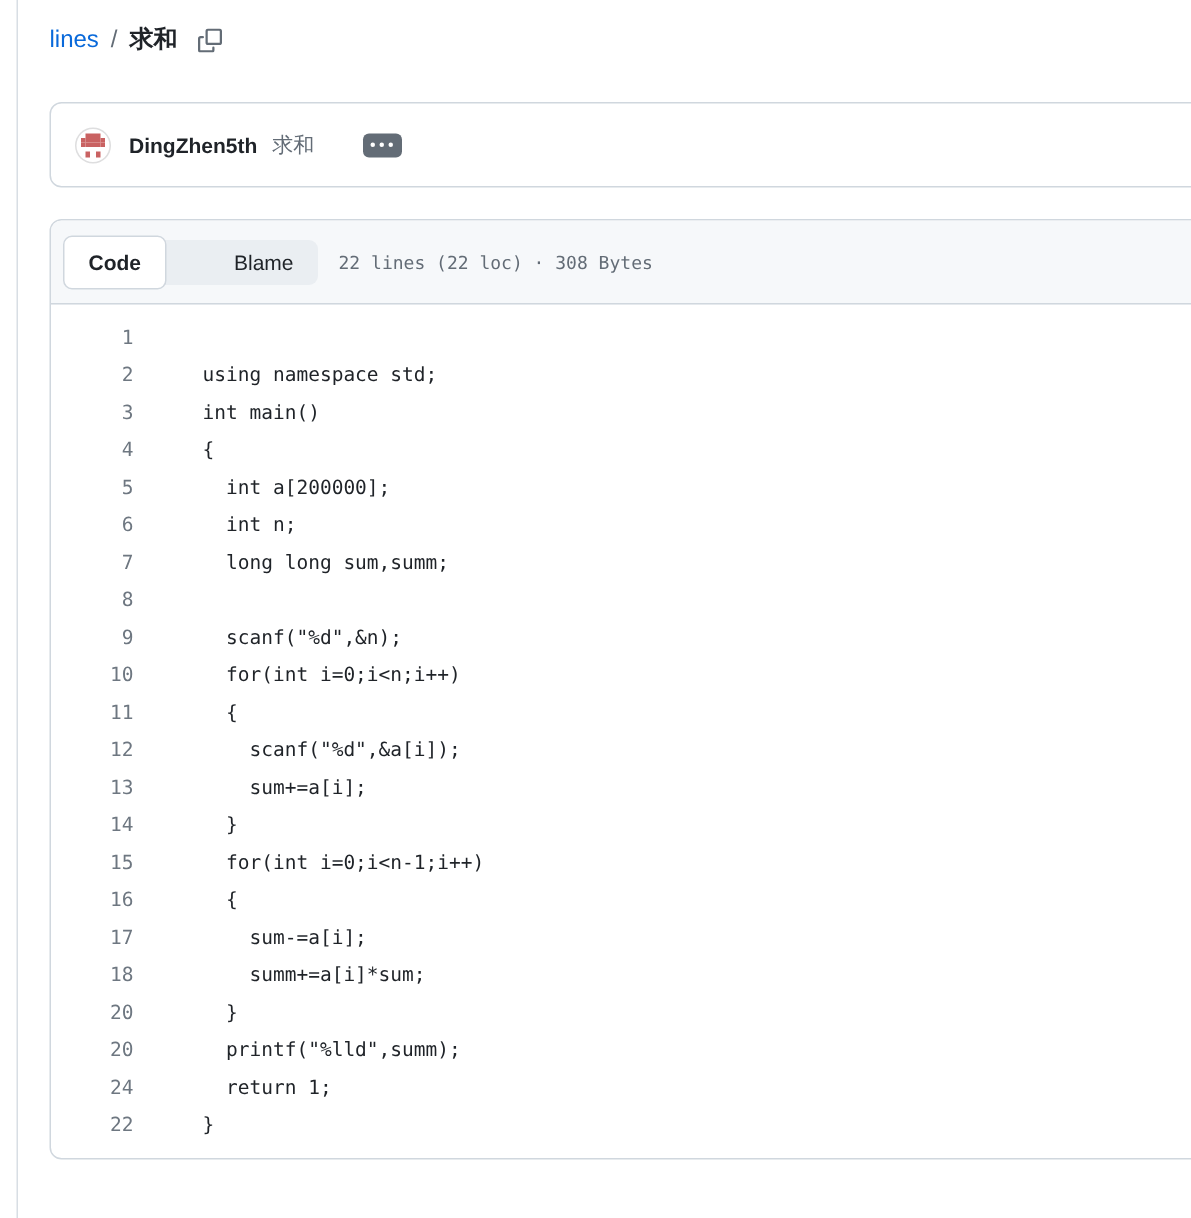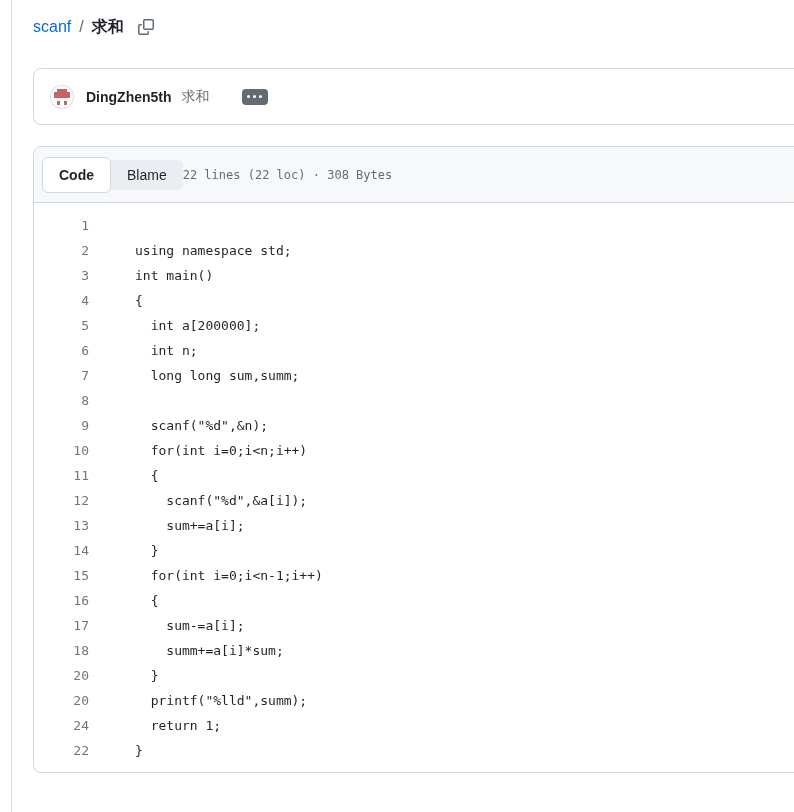--- a/index.html
+++ b/index.html
@@ -51,45 +51,45 @@
     padding:0;cursor:pointer;flex:none;
   }
   .ellipsis-btn .dot{width:3px;height:3px;border-radius:50%;background:#fff;}
 
   
   .code-box{margin-top:21px;border:1px solid var(--border);border-radius:8px;overflow:hidden;background:#fff;}
   .code-header{
     height:56px;background:var(--header-bg);border-bottom:1px solid var(--border);
     display:flex;align-items:center;padding:0 8px;
   }
-  .segmented{background:var(--segmented-bg);border-radius:6px;height:30px;display:flex;align-items:center;flex:none;}
+  .segmented{background:var(--segmented-bg);border-radius:6px;height:30px;display:flex;align-items:center;flex:none;gap:29px;}
   .seg-btn{
     font-family:"Liberation Sans",sans-serif;font-size:14px;border:none;background:transparent;
     padding:0 16px;height:30px;border-radius:6px;color:#1f2328;cursor:pointer;line-height:1;
   }
   .seg-btn.active{background:#fff;border:1px solid var(--border);height:36px;font-weight:700;}
-  .file-info{font-family:"DejaVu Sans Mono","Liberation Mono",monospace;font-size:12px;color:var(--muted-text);white-space:pre;}
+  .file-info{margin-left:14px;font-family:"DejaVu Sans Mono","Liberation Mono",monospace;font-size:12px;color:var(--muted-text);white-space:pre;}
 
   .code-body{padding:10px 0 9px;}
   .code-line{
     height:25px;line-height:25px;display:flex;white-space:pre;
     font-family:"DejaVu Sans Mono","Liberation Mono",monospace;font-size:13px;
   }
   .line-num{width:55px;flex:none;text-align:right;color:var(--line-number);cursor:pointer;}
   .line-code{padding-left:46px;color:var(--code-text);}
 </style>
 </head>
 <body>
 
 <div class="sidebar-divider"></div>
 
 <div class="content">
 
   <div class="breadcrumb">
-    <a class="repo">scanf</a>
+    <a class="repo">lines</a>
     <span class="sep">/</span>
     <span class="file">求和</span>
     <button class="copy-btn">
       <span style="display:inline-flex;">
         <svg width="16" height="16" viewBox="0 0 16 16" aria-hidden="true">
           <path d="M0 6.75C0 5.784.784 5 1.75 5h1.5a.75.75 0 0 1 0 1.5h-1.5a.25.25 0 0 0-.25.25v7.5c0 .138.112.25.25.25h7.5a.25.25 0 0 0 .25-.25v-1.5a.75.75 0 0 1 1.5 0v1.5A1.75 1.75 0 0 1 9.25 16h-7.5A1.75 1.75 0 0 1 0 14.25Z"></path>
           <path d="M5 1.75C5 .784 5.784 0 6.75 0h7.5C15.216 0 16 .784 16 1.75v7.5A1.75 1.75 0 0 1 14.25 11h-7.5A1.75 1.75 0 0 1 5 9.25Zm1.75-.25a.25.25 0 0 0-.25.25v7.5c0 .138.112.25.25.25h7.5a.25.25 0 0 0 .25-.25v-7.5a.25.25 0 0 0-.25-.25Z"></path>
         </svg>
       </span>
     </button>

